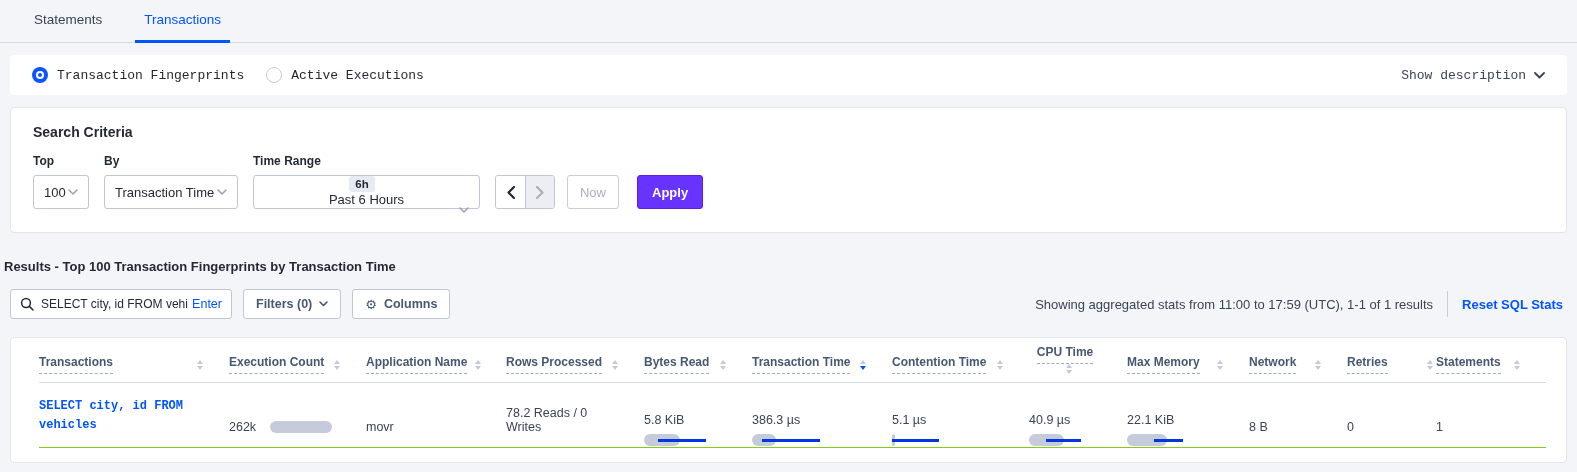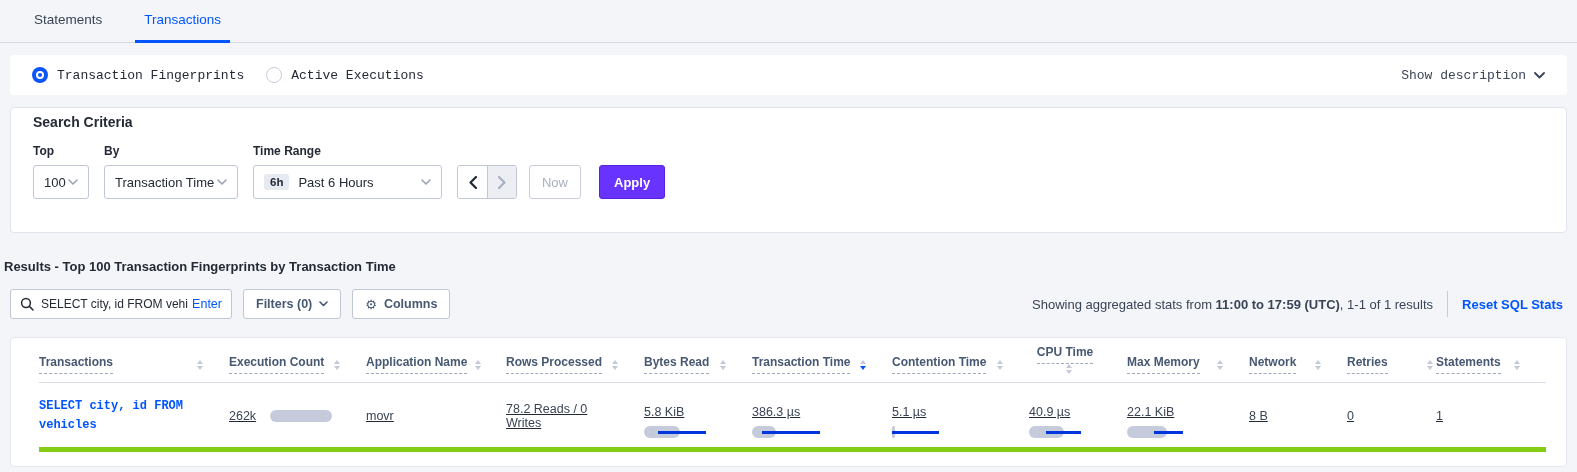--- a/index.html
+++ b/index.html
@@ -27,31 +27,31 @@
                  display:flex; align-items:center; justify-content:center; }
   .radio-dot { width:4px; height:4px; border-radius:50%; background:#0B55FA; }
   .radio-off { width:16px; height:16px; border-radius:50%; background:#fff;
                border:1px solid #C6CCDA; margin-right:9px; }
   .radio-label { font-size:13px; color:#242A35; }
   .show-desc { margin-left:auto; display:flex; align-items:center; gap:8px;
                color:#394455; font-size:13px; cursor:pointer; }
 
   
   .criteria { margin:12px 10px 0; background:#fff; border:1px solid #E0E4EC;
-              border-radius:4px; padding:6px 22px 22px; height:126px; }
+              border-radius:4px; padding:16px 22px 22px; height:126px; }
   .criteria-title { font-size:14px; font-weight:700; color:#242A35; }
   .criteria-row { display:flex; align-items:flex-end; margin-top:14px; }
   .field { margin-right:15px; }
   .field-label { font-size:12px; font-weight:700; color:#242A35; margin-bottom:7px; }
   .selectbox { height:34px; border:1px solid #C0C6D4; border-radius:3px; background:#fff;
                display:flex; align-items:center; padding:0 10px; cursor:pointer; font-size:13px; }
   .selectbox .chev { margin-left:auto; }
   .sel-top { width:56px; }
   .sel-by  { width:134px; }
-  .sel-time { width:189px; }
+  .sel-time { width:227px;flex-direction:column; }
   .badge-6h { background:#E6EAF1; border-radius:3px; font-size:11.5px; font-weight:700;
               padding:2px 6px; margin-right:9px; color:#242A35; }
   .arrow-group { display:flex; border:1px solid #C0C6D4; border-radius:3px;
                  overflow:hidden; height:34px; margin-right:12px; }
   .arrow-btn { width:29px; display:flex; align-items:center; justify-content:center;
                background:#fff; cursor:pointer; }
   .arrow-btn.disabled { background:#ECEEF3; cursor:default; }
   .arrow-btn + .arrow-btn { border-left:1px solid #C0C6D4; }
   .now-btn { height:34px; width:52px; border:1px solid #C9CEDA; border-radius:3px;
              background:#fff; color:#A8AFC0; font-size:13px; margin-right:18px; cursor:default; }
@@ -64,39 +64,39 @@
   .searchbox { width:222px; height:30px; background:#fff; border:1px solid #C0C6D4;
                border-radius:3px; display:flex; align-items:center; padding:0 9px; }
   .searchbox input { border:none; outline:none; flex:1; min-width:0; font-size:12px;
                      font-family:"Liberation Sans",sans-serif; color:#242A35; margin-left:7px; }
   .enter-label { color:#0055FF; font-size:12.5px; margin-left:4px; cursor:pointer; }
   .tb-btn { height:30px; border:1px solid #C0C6D4; border-radius:3px; background:#fff;
             display:flex; align-items:center; gap:7px; padding:0 12px; margin-left:11px;
             font-size:12.5px; font-weight:700; color:#475872; cursor:pointer; }
   .gear { font-size:13px; color:#475872; line-height:1; }
   .stats { margin-left:auto; display:flex; align-items:center; font-size:13px; color:#394455; }
-  .stats b { font-weight:700; }
+  .stats b { font-weight:400; }
   .stats-divider { width:1px; height:26px; background:#C6CCDA; margin:0 14px; }
   .reset-link { color:#0055FF; font-weight:600; font-size:13px; cursor:pointer; white-space:nowrap; margin-right:4px;}
 
   
   .table-card { margin:18px 10px 0; background:#fff; border:1px solid #E4E7EF;
                 border-radius:4px; padding:0 20px 14px 28px; }
   .thead { display:flex; align-items:flex-end; height:45px; border-bottom:1px solid #D9DDE7;
            padding-bottom:8px; }
   .th { display:flex; align-items:center; font-size:12px; font-weight:700; color:#475872;
         padding-right:26px; justify-content:space-between; cursor:pointer; }
   .th-label { border-bottom:1px dashed #9EA8BE; padding-bottom:4px; white-space:nowrap; }
   .sorter { display:flex; flex-direction:column; align-items:center; margin-left:8px; }
   .caret-up { width:0; height:0; border-left:3.5px solid transparent; border-right:3.5px solid transparent;
               border-bottom:4.5px solid #C3C9D8; margin-bottom:2px; }
   .caret-down { width:0; height:0; border-left:3.5px solid transparent; border-right:3.5px solid transparent;
                 border-top:4.5px solid #C3C9D8; }
   .th.sorted .caret-down { border-top-color:#0055FF; }
-  .trow { display:flex; align-items:center; padding:14px 0 13px; border-bottom:5px solid #84cc16;text-decoration:underline; }
+  .trow { display:flex; align-items:flex-end; padding:14px 0 13px; border-bottom:1px solid #84cc16; }
   .td { padding-right:26px; font-size:12.5px; color:#394455; }
   .col-txn   { width:190px; }
   .col-exec  { width:137px; }
   .col-app   { width:140px; }
   .col-rows  { width:138px; }
   .col-bytes { width:108px; }
   .col-time  { width:140px; }
   .col-cont  { width:137px; }
   .col-cpu   { width:98px;flex-direction:column;  }
   .col-mem   { width:122px; }

